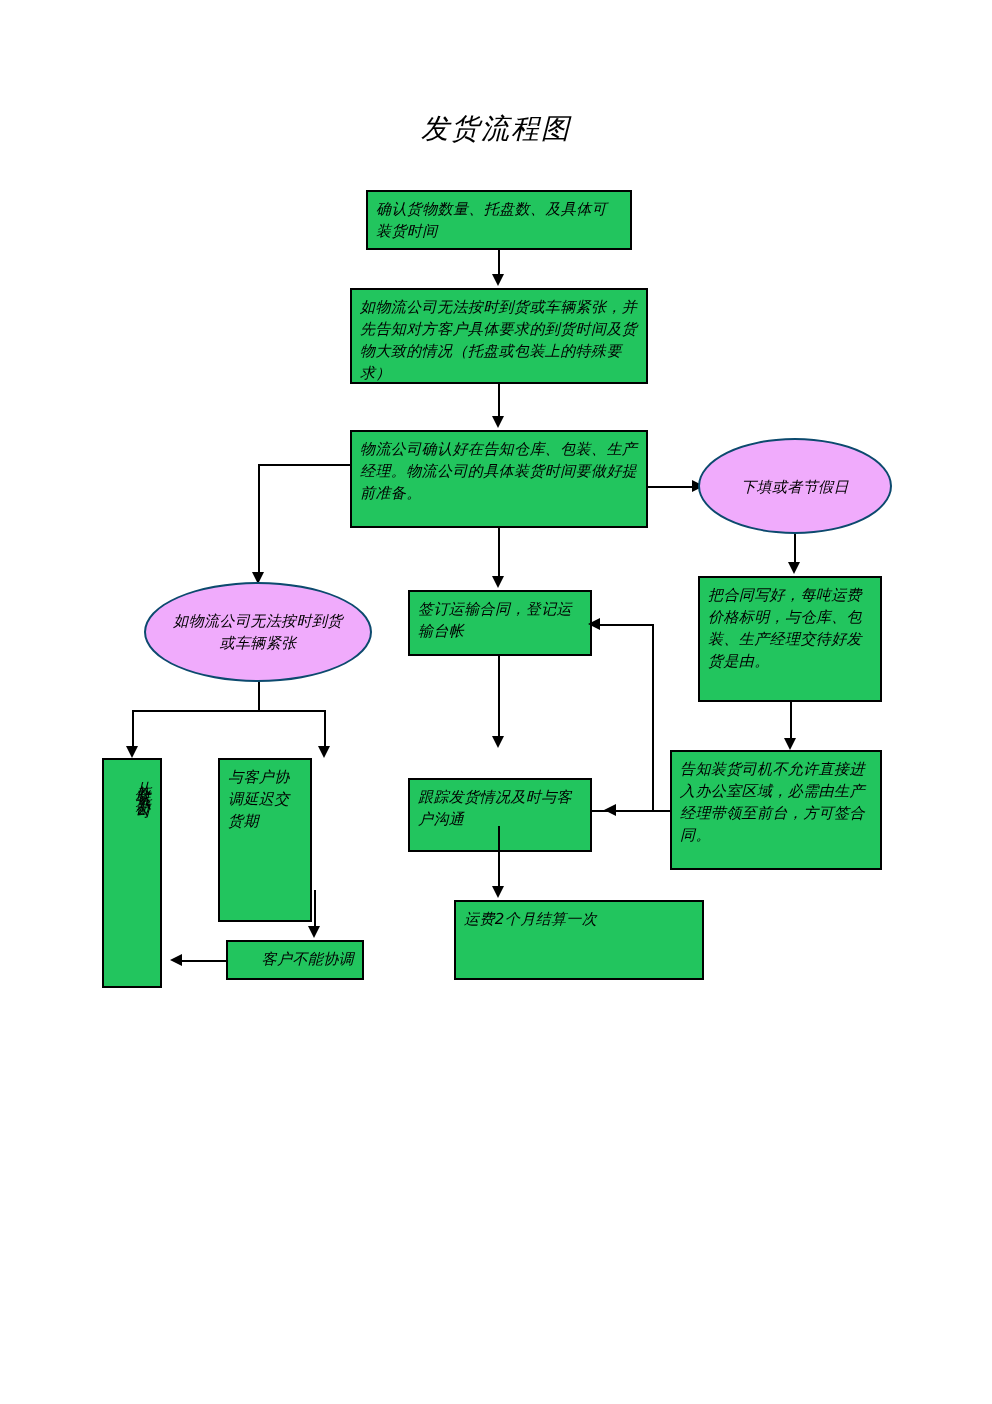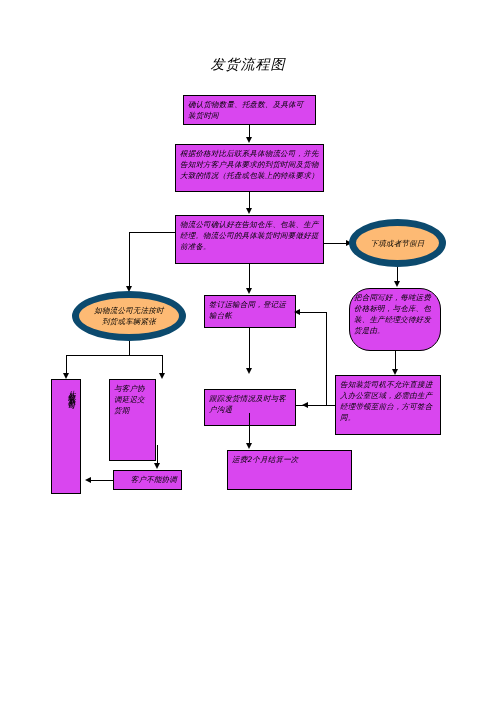--- a/index.html
+++ b/index.html
@@ -26,21 +26,21 @@
     text-align: center;
     font-family: "DejaVu Serif", "Liberation Serif", serif;
     font-size: 14px;
     color: #000000;
     letter-spacing: 1px;
   }
   .node {
     position: absolute;
     box-sizing: border-box;
     border: 1px solid #000000;
-    background: #d946ef;
+    background: #22c55e;
     color: #000000;
     font-family: "DejaVu Sans", "Liberation Sans", sans-serif;
     font-size: 7.5px;
     line-height: 11px;
     padding: 3px 4px;
     text-align: left;
     letter-spacing: 0.2px;
     overflow: hidden;
   }
   .node.center-text {
@@ -49,23 +49,23 @@
   .node.vertical {
     writing-mode: vertical-rl;
     text-orientation: upright;
     padding: 4px 2px;
     line-height: 13px;
     letter-spacing: 2px;
   }
   .ellipse {
     position: absolute;
     box-sizing: border-box;
-    border: 7px solid #0c4a6e;
+    border: 1px solid #0c4a6e;
     border-radius: 50%;
-    background: #fdba74;
+    background: #f0abfc;
     color: #000000;
     font-size: 7.5px;
     line-height: 11px;
     display: flex;
     align-items: center;
     justify-content: center;
     text-align: center;
     padding: 0 12px;
     letter-spacing: 0.2px;
   }
@@ -108,41 +108,41 @@
 <body>
 
 <div id="page">
 
   <div class="title">发货流程图</div>
 
   <div class="node" style="left:183px; top:95px; width:133px; height:30px;">确认货物数量、托盘数、及具体可装货时间</div>
   <div class="vline" style="left:249px; top:125px; height:14px;"></div>
   <div class="arrow-down" style="left:246px; top:137px;"></div>
 
-  <div class="node" style="left:175px; top:144px; width:149px; height:48px;">根据价格对比后联系具体物流公司，并先告知对方客户具体要求的到货时间及货物大致的情况（托盘或包装上的特殊要求）</div>
+  <div class="node" style="left:175px; top:144px; width:149px; height:48px;">如物流公司无法按时到货或车辆紧张，并先告知对方客户具体要求的到货时间及货物大致的情况（托盘或包装上的特殊要求）</div>
   <div class="vline" style="left:249px; top:192px; height:18px;"></div>
   <div class="arrow-down" style="left:246px; top:208px;"></div>
 
   <div class="node" style="left:175px; top:215px; width:149px; height:49px;">物流公司确认好在告知仓库、包装、生产经理。物流公司的具体装货时间要做好提前准备。</div>
 
   <div class="hline" style="left:324px; top:243px; width:24px;"></div>
   <div class="arrow-right" style="left:346px; top:239.5px;"></div>
 
   <div class="hline" style="left:129px; top:232px; width:46px;"></div>
   <div class="vline" style="left:129px; top:232px; height:56px;"></div>
   <div class="arrow-down" style="left:126px; top:286px;"></div>
 
   <div class="vline" style="left:249px; top:264px; height:26px;"></div>
   <div class="arrow-down" style="left:246px; top:288px;"></div>
 
   <div class="ellipse" style="left:349px; top:219px; width:97px; height:48px;">下填或者节假日</div>
   <div class="vline" style="left:397px; top:267px; height:16px;"></div>
   <div class="arrow-down" style="left:394px; top:281px;"></div>
 
-  <div class="node" style="left:349px; top:288px; width:92px; height:63px;border-radius:21px;">把合同写好，每吨运费价格标明，与仓库、包装、生产经理交待好发货是由。</div>
+  <div class="node" style="left:349px; top:288px; width:92px; height:63px;">把合同写好，每吨运费价格标明，与仓库、包装、生产经理交待好发货是由。</div>
   <div class="vline" style="left:395px; top:351px; height:20px;"></div>
   <div class="arrow-down" style="left:392px; top:369px;"></div>
 
   <div class="node" style="left:335px; top:375px; width:106px; height:60px;">告知装货司机不允许直接进入办公室区域，必需由生产经理带领至前台，方可签合同。</div>
 
   <div class="hline" style="left:304px; top:405px; width:31px;"></div>
   <div class="arrow-left" style="left:302px; top:401.5px;"></div>
 
   <div class="ellipse" style="left:72px; top:291px; width:114px; height:50px;">如物流公司无法按时到货或车辆紧张</div>
   <div class="vline" style="left:129px; top:341px; height:14px;"></div>

